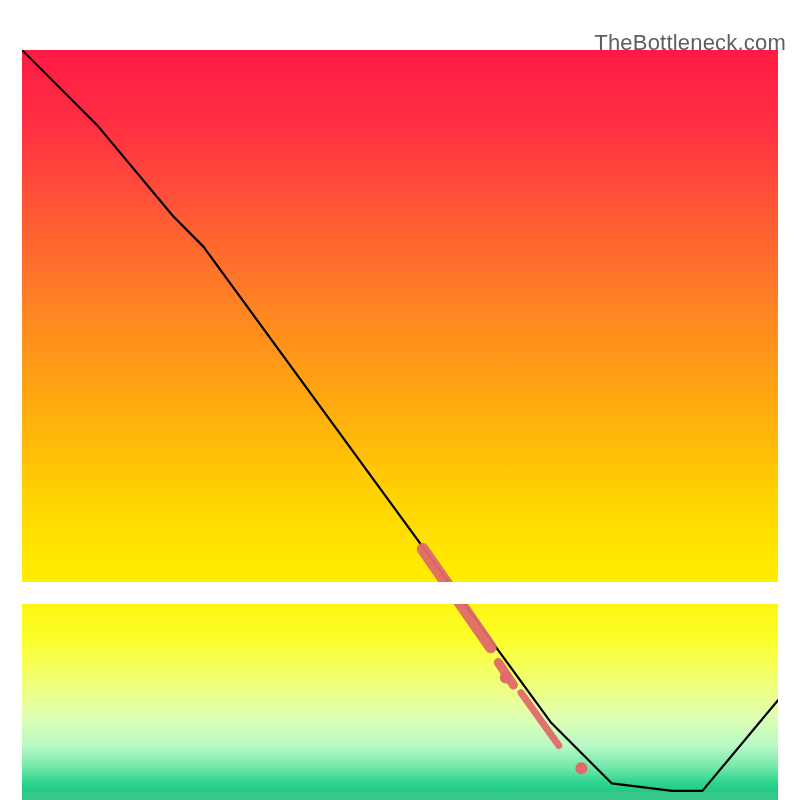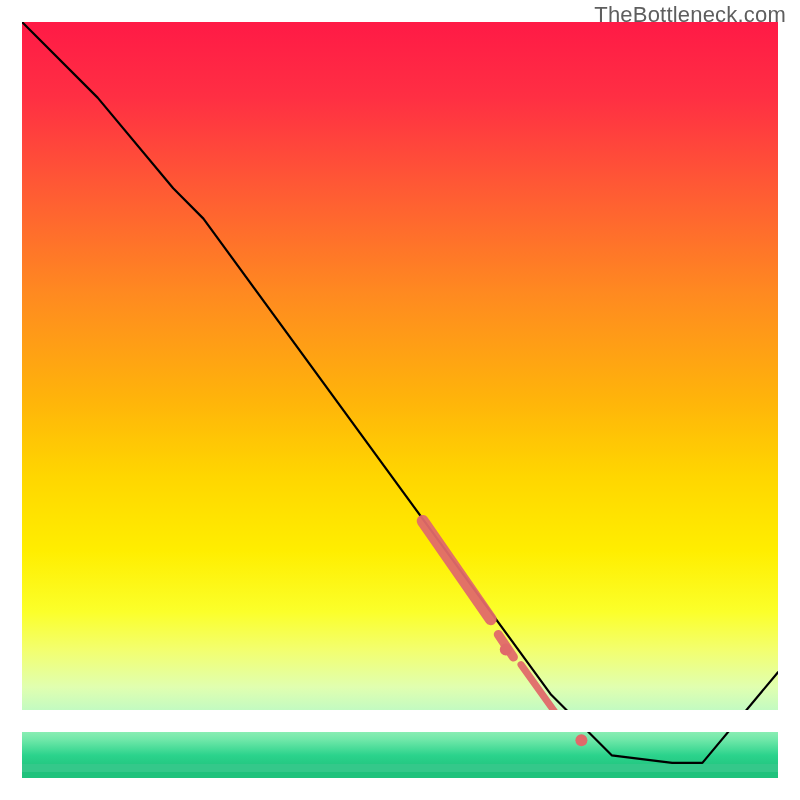--- a/index.html
+++ b/index.html
@@ -7,21 +7,22 @@
     padding: 0;
     width: 800px;
     height: 800px;
     overflow: hidden;
     background: #fff;
     font-family: Arial, Helvetica, sans-serif;
   }
   .stage {
     position: relative;
     width: 800px;
-    height: 732px;
+    height: 576px;
+    margin-top: 28px;
   }
   .plot-area {
     position: absolute;
     left: 22px;
     top: 22px;
     width: 756px;
     height: 756px;
   }
   .gradient {
     position: absolute;

